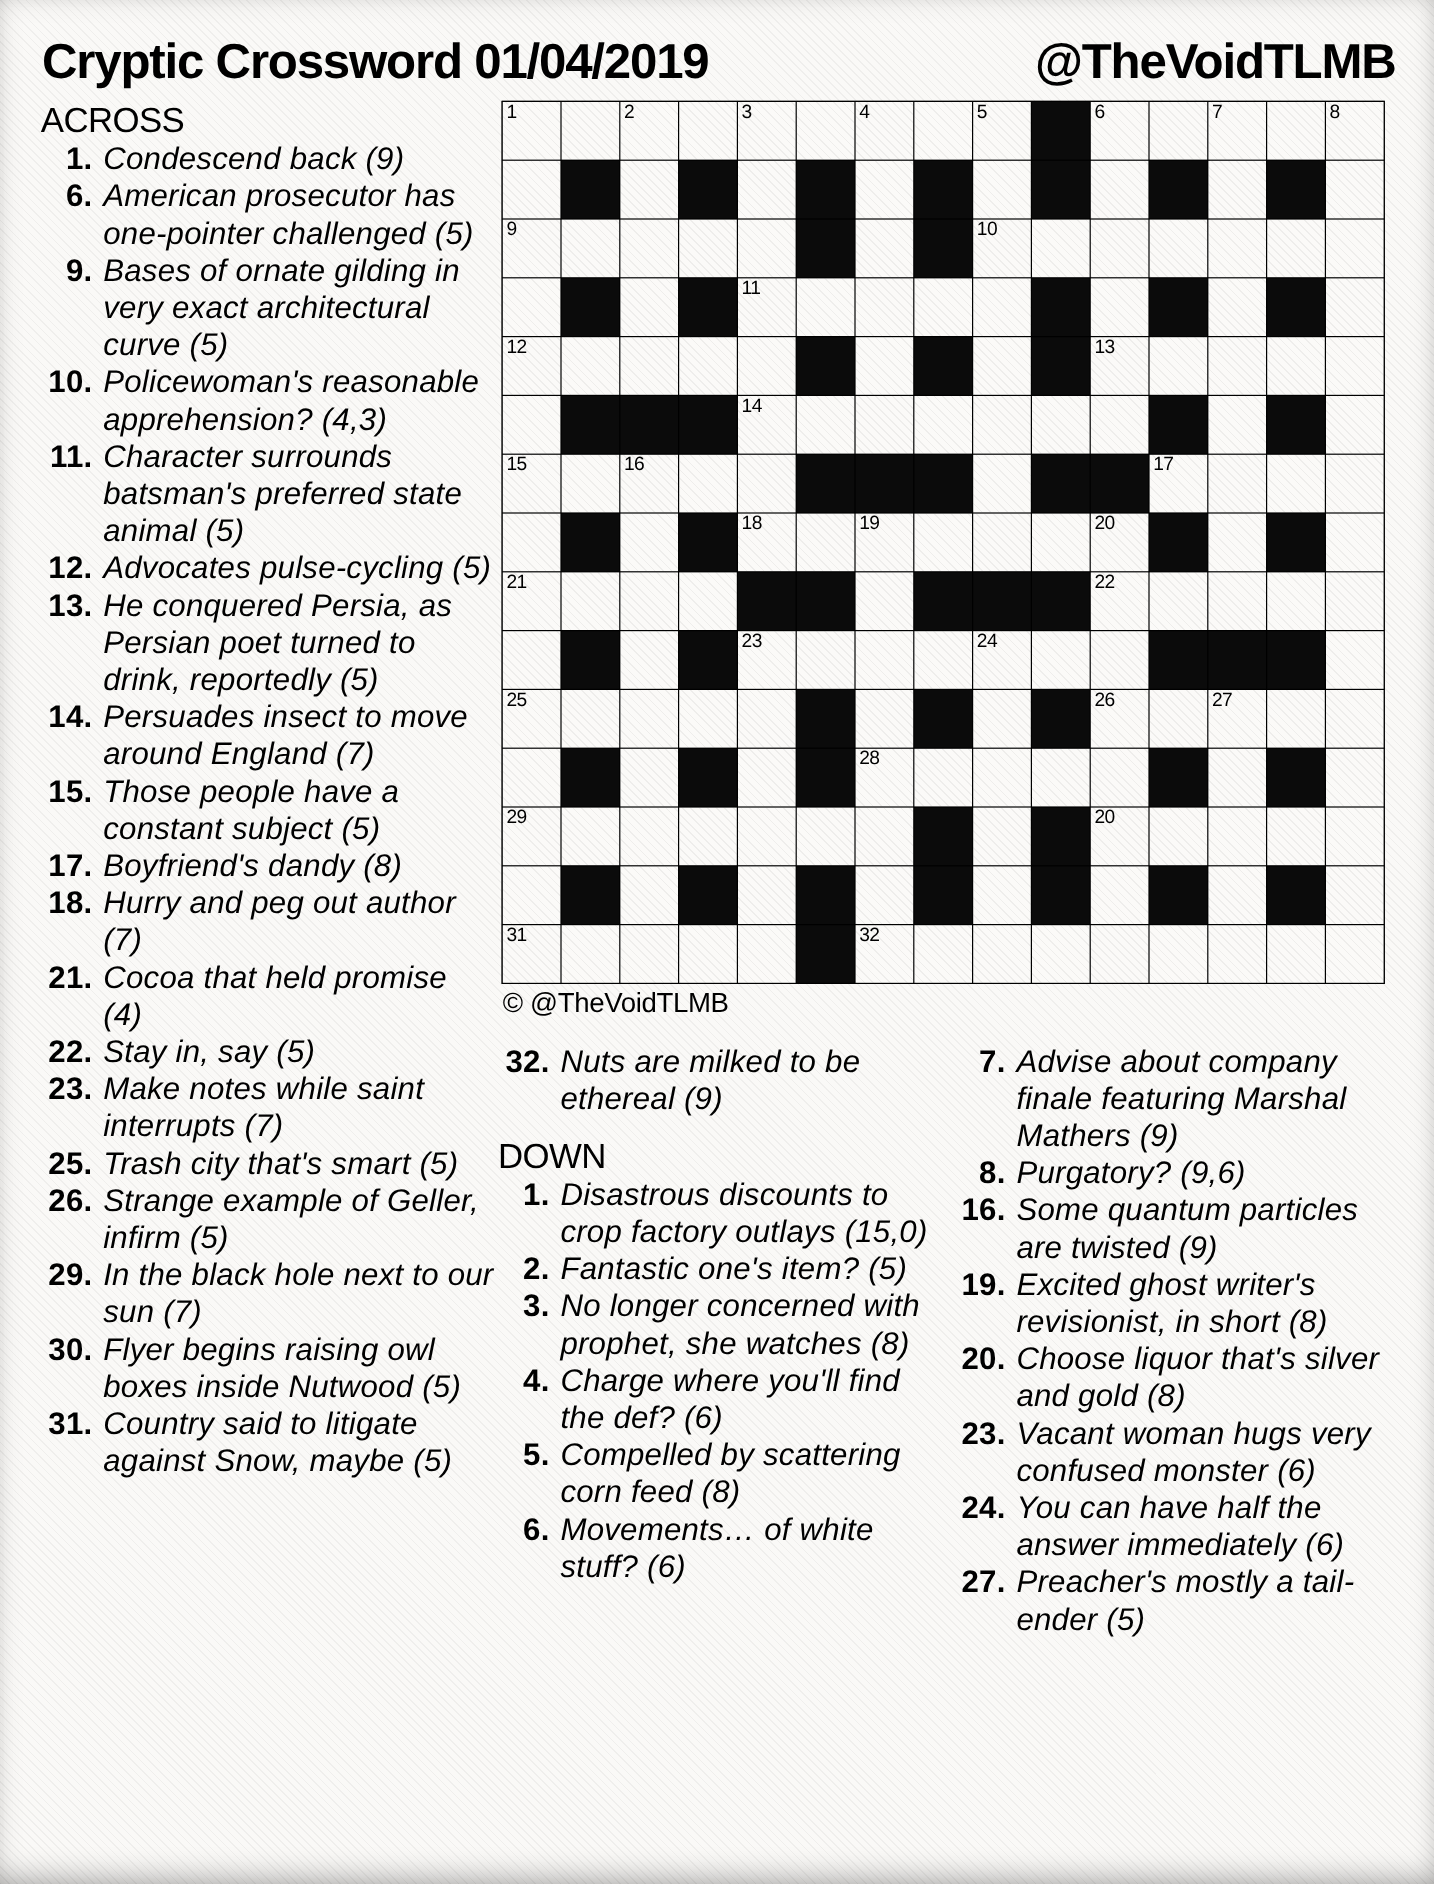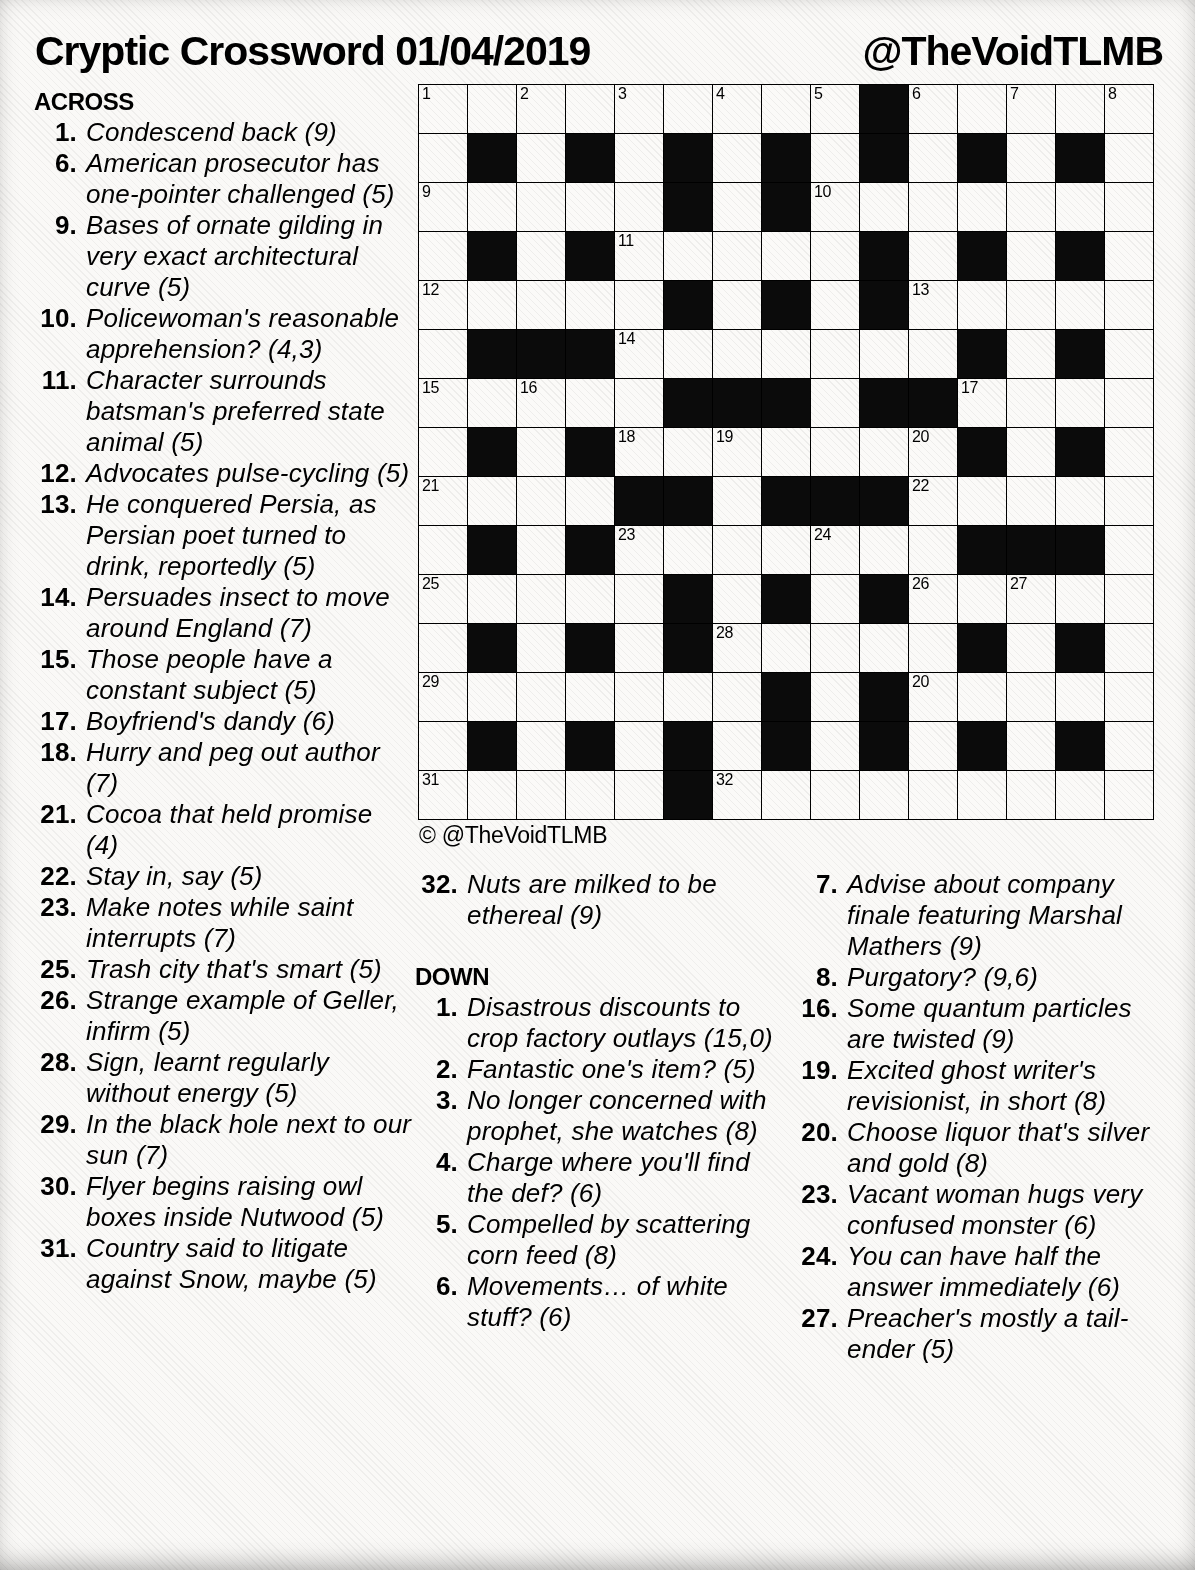--- a/index.html
+++ b/index.html
@@ -28,24 +28,24 @@
   }
   .hdr-title,.hdr-handle{
     position:absolute;top:27px;
     font-size:41px;font-weight:bold;letter-spacing:-1px;line-height:48px;
     white-space:nowrap;
   }
   .hdr-title{left:35px;}
   .hdr-handle{right:32px;}
 
   .section-heading{
-    font-size:24px;font-weight:bold;line-height:31px;letter-spacing:-0.5px;
+    font-size:29px;font-weight:normal;line-height:31px;letter-spacing:-0.5px;
     margin:0;
   }
-  .down-heading-block{margin-top:30px;}
+  .down-heading-block{margin-top:18px;}
 
   .clue-col{position:absolute;}
   .col-across{left:34px;top:86px;width:378px;}
   .col-mid{left:415px;top:869px;width:372px;}
   .col-right{left:795px;top:869px;width:378px;}
 
   .clue{display:flex;font-size:26px;line-height:31px;letter-spacing:0.2px;}
   .clue .cnum-col{
     flex:0 0 52px;box-sizing:border-box;
     text-align:right;padding-right:9px;font-weight:bold;
@@ -121,21 +121,21 @@
       <div class="clue">
         <span class="cnum-col">14.</span>
         <span class="ctext">Persuades insect to move around England (7)</span>
       </div>
       <div class="clue">
         <span class="cnum-col">15.</span>
         <span class="ctext">Those people have a constant subject (5)</span>
       </div>
       <div class="clue">
         <span class="cnum-col">17.</span>
-        <span class="ctext">Boyfriend's dandy (6)</span>
+        <span class="ctext">Boyfriend's dandy (8)</span>
       </div>
       <div class="clue">
         <span class="cnum-col">18.</span>
         <span class="ctext">Hurry and peg out author (7)</span>
       </div>
       <div class="clue">
         <span class="cnum-col">21.</span>
         <span class="ctext">Cocoa that held promise (4)</span>
       </div>
       <div class="clue">
@@ -146,24 +146,20 @@
         <span class="cnum-col">23.</span>
         <span class="ctext">Make notes while saint interrupts (7)</span>
       </div>
       <div class="clue">
         <span class="cnum-col">25.</span>
         <span class="ctext">Trash city that's smart (5)</span>
       </div>
       <div class="clue">
         <span class="cnum-col">26.</span>
         <span class="ctext">Strange example of Geller, infirm (5)</span>
-      </div>
-      <div class="clue">
-        <span class="cnum-col">28.</span>
-        <span class="ctext">Sign, learnt regularly without energy (5)</span>
       </div>
       <div class="clue">
         <span class="cnum-col">29.</span>
         <span class="ctext">In the black hole next to our sun (7)</span>
       </div>
       <div class="clue">
         <span class="cnum-col">30.</span>
         <span class="ctext">Flyer begins raising owl boxes inside Nutwood (5)</span>
       </div>
       <div class="clue">

